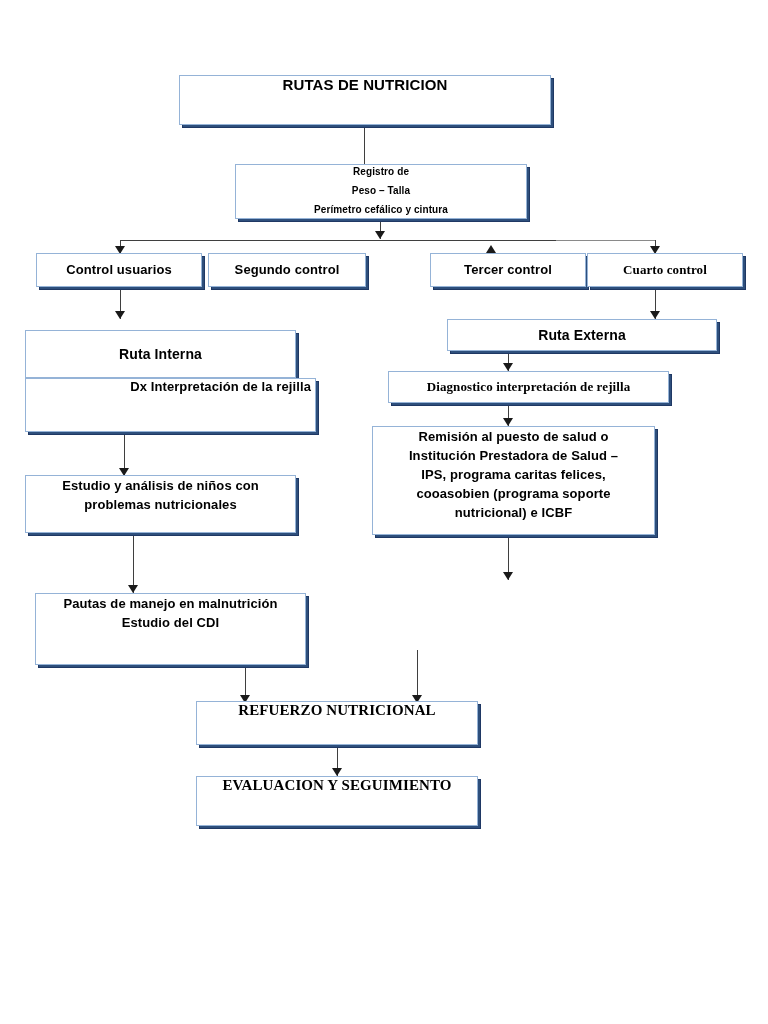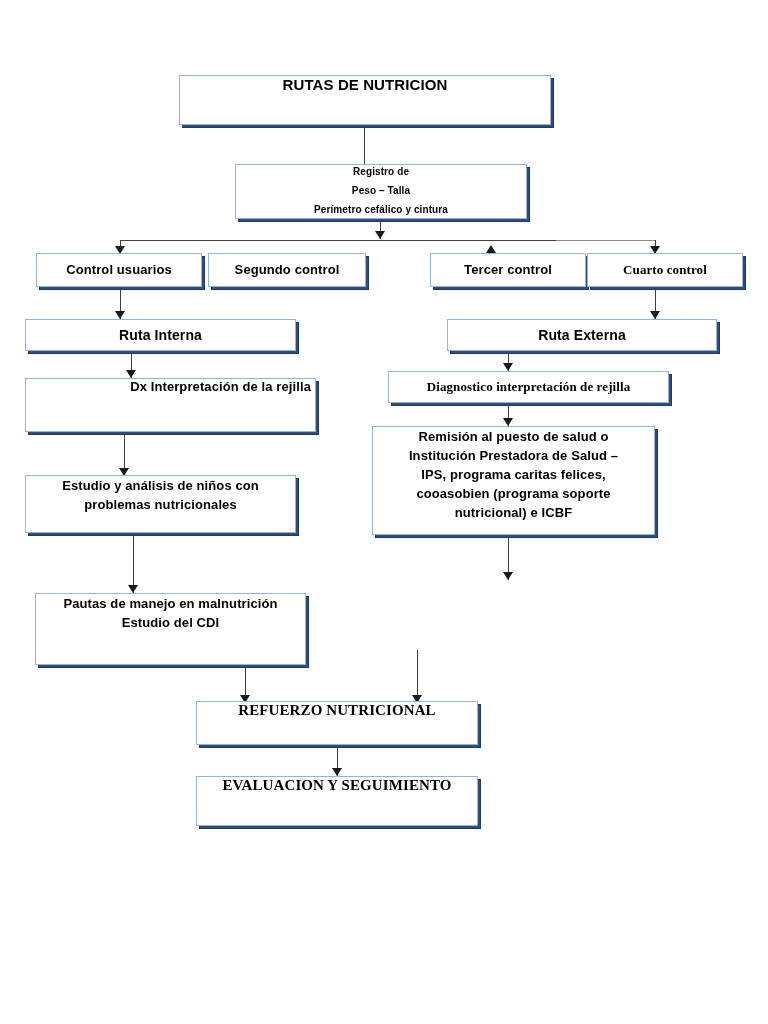--- a/index.html
+++ b/index.html
@@ -164,21 +164,21 @@
   </div>
 
   <div class="node" style="left:423px; top:253px; width:156px; height:34px; align-items:center;margin-left:7px;">
     <span class="txt f-sans-b s13">Tercer control</span>
   </div>
 
   <div class="node" style="left:587px; top:253px; width:156px; height:34px; align-items:center;">
     <span class="txt f-serif-b s13">Cuarto control</span>
   </div>
 
-  <div class="node" style="left:25px; top:319px; width:271px; height:32px; align-items:center;">
+  <div class="node" style="left:25px; top:330px; width:271px; height:48px; align-items:center;">
     <span class="txt f-sans-b s14">Ruta  Interna</span>
   </div>
 
   <div class="node" style="left:447px; top:319px; width:270px; height:32px; align-items:center;">
     <span class="txt f-sans-b s14">Ruta   Externa</span>
   </div>
 
   <div class="node" style="left:25px; top:378px; width:291px; height:54px; align-items:flex-start;text-align:right;">
     <span class="txt f-sans-b s13 pad-top">Dx Interpretación de la rejilla</span>
   </div>

